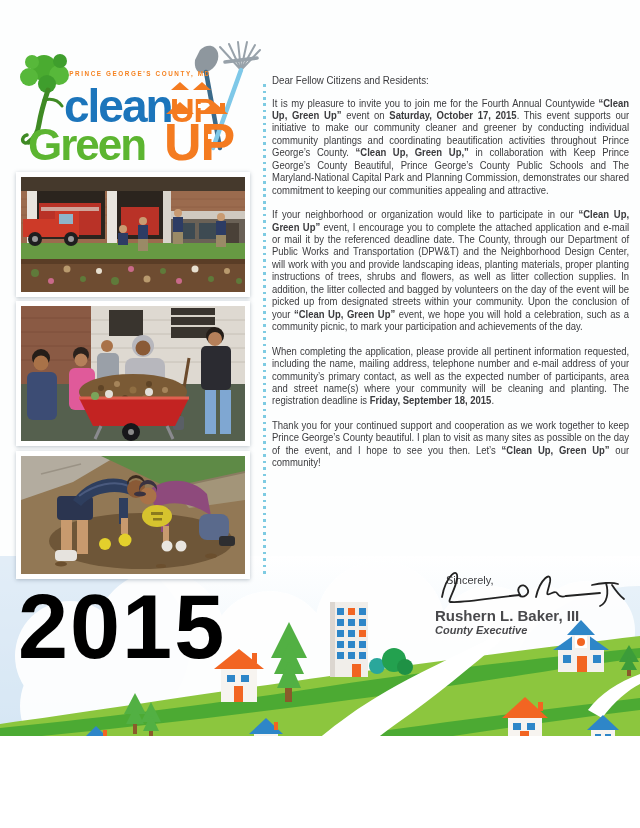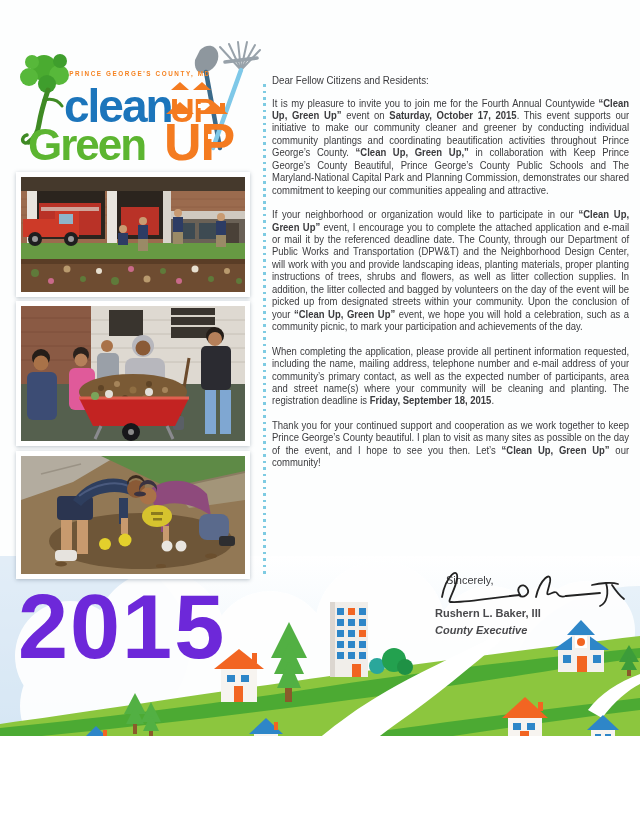--- a/index.html
+++ b/index.html
@@ -20,28 +20,28 @@
         background-image:repeating-linear-gradient(#7ecbe2 0 2.5px,transparent 2.5px 6.5px);}
   
   .letter{position:absolute;left:272px;top:72px;width:357px;height:570px;z-index:3;
           color:#3b3b3e;}
   .letter-scale{width:389px;transform:scaleX(0.918);transform-origin:0 0;}
   .salutation{font-size:10.6px;line-height:12.5px;margin:2px 0 11px 0;}
   .letter-scale p{font-size:10.35px;line-height:12.45px;text-align:justify;margin:0 0 12px 0;}
   .letter-scale b{font-weight:700;}
   .sincerely{position:absolute;left:174px;top:477px;font-size:11px;margin-top:25px;}
   .sig-svg{position:absolute;left:162px;top:491px;}
-  .signer{position:absolute;left:163px;top:535px;font-size:11px;font-weight:bold;color:#49494c;}
+  .signer{position:absolute;left:163px;top:535px;font-size:15px;font-weight:bold;color:#49494c;}
   .signer-title{position:absolute;left:163px;top:552px;font-size:11px;font-weight:bold;
                 font-style:italic;color:#49494c;}
   
   .landscape{position:absolute;left:0;top:556px;width:640px;height:272px;z-index:1;}
   .landscape svg{display:block;}
   .year{position:absolute;left:18px;top:582px;z-index:2;font-size:90px;font-weight:bold;
-        line-height:1;letter-spacing:2px;color:#6d28d9;}
+        line-height:1;letter-spacing:2px;color:#000000;}
   .bottom-banner{position:absolute;left:338px;top:781px;width:300px;text-align:center;
                  color:#ffffff;z-index:4;}
   .office-line{font-size:14.5px;font-weight:600;line-height:18px;}
   .url-line{font-size:12.5px;font-weight:700;line-height:15px;}
 </style>
 </head>
 <body>
 
 <div class="page">
 

